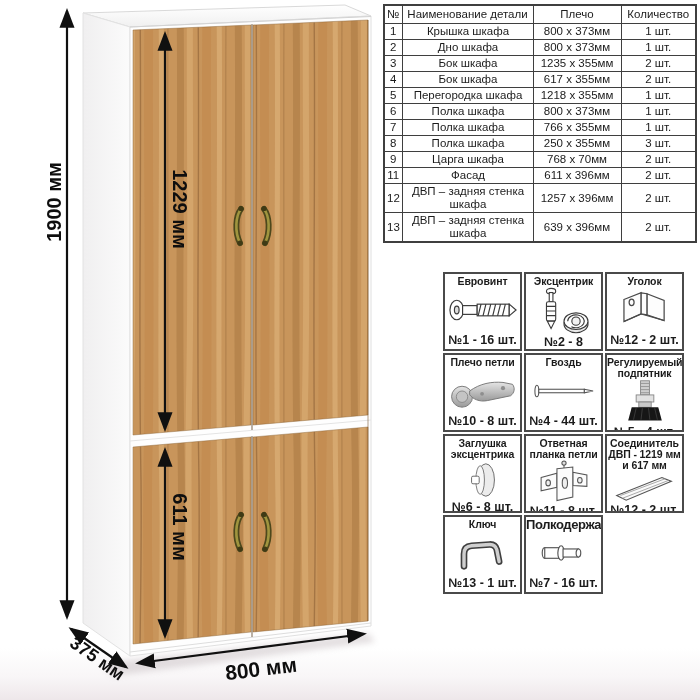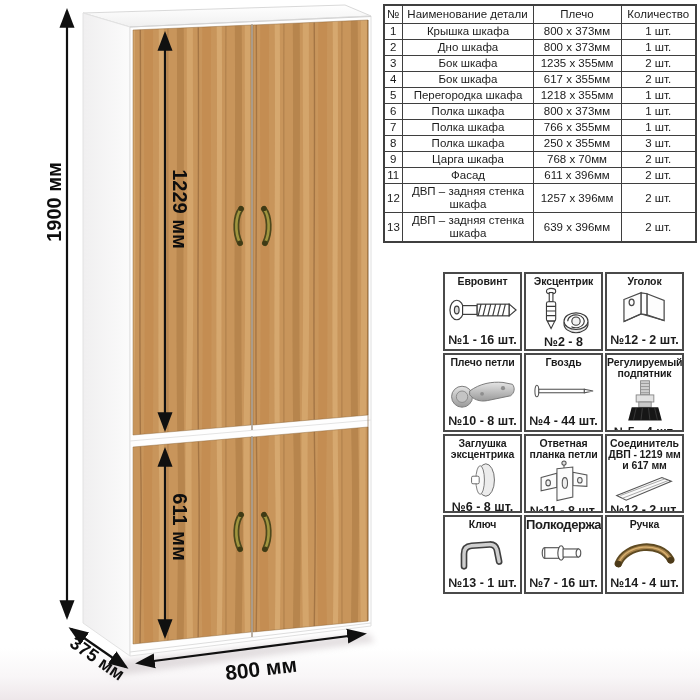--- a/index.html
+++ b/index.html
@@ -395,28 +395,15 @@
           <rect x="7" y="5.5" width="15" height="11"></rect>
           <ellipse cx="24" cy="11" rx="3.4" ry="7.5"></ellipse>
           <rect x="26" y="6.8" width="16" height="8.4"></rect>
           <ellipse cx="42" cy="11" rx="2.4" ry="4.2"></ellipse>
             </g>
           </svg>
       </div>
       <div class="hw-qty">№7 - 16 шт.</div>
     </div>
 
-    <div class="hw-cell">
-      <div class="hw-title">Ручка</div>
-      <div class="hw-icon">
-        <svg width="70" height="38" viewBox="0 0 72 40">
-          <path d="M8,31 C16,11 52,7 63,27" stroke="#5e4a22" stroke-width="8" fill="none" stroke-linecap="round"></path>
-          <path d="M8,31 C16,11 52,7 63,27" stroke="#a6824a" stroke-width="4" fill="none" stroke-linecap="round"></path>
-          <path d="M9,29 C17,11 51,8 61,25" stroke="#d9b272" stroke-width="1.4" fill="none"></path>
-          <circle cx="8" cy="31.5" r="3.4" fill="#4c3a19"></circle>
-            <circle cx="63" cy="27.5" r="3.4" fill="#4c3a19"></circle>
-          </svg>
-      </div>
-      <div class="hw-qty">№14 - 4 шт.</div>
-    </div>
 
   </div>
 </div>
 
 </body></html>

